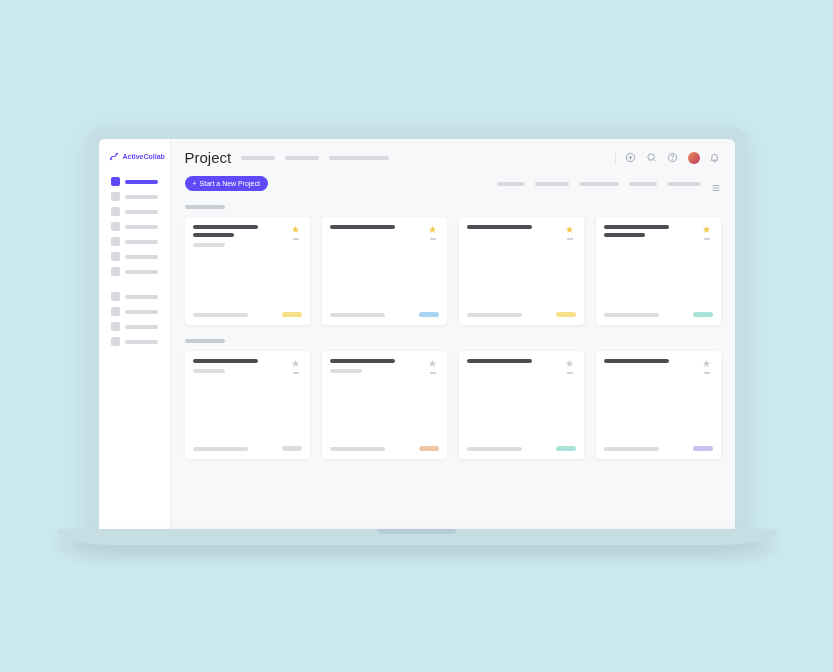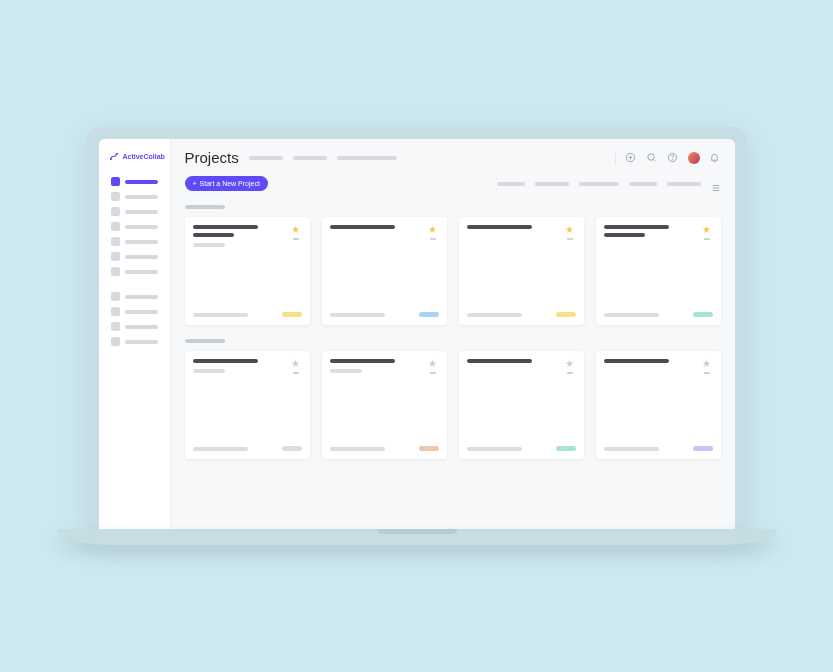--- a/index.html
+++ b/index.html
@@ -301,21 +301,21 @@
             </div>
             <div class="side-item">
               <div class="side-sq"></div>
               <div class="side-bar"></div>
             </div>
           </div>
       </aside>
 
       <main class="main">
         <div class="topbar">
-          <div class="title">Projects</div>
+          <div class="title">Project</div>
           <div class="crumb" style="width:34px"></div>
           <div class="crumb" style="width:34px"></div>
           <div class="crumb" style="width:60px"></div>
           <div class="top-right">
             <div style="width:1px;height:14px;background:#e3e5e9"></div>
             <div class="top-ico">
               <svg width="11" height="11" viewBox="0 0 24 24" fill="none" stroke="currentColor" stroke-width="2">
                   <circle cx="12" cy="12" r="9"></circle>
                   <path d="M12 8v8M8 12h8"></path>
                 </svg>

